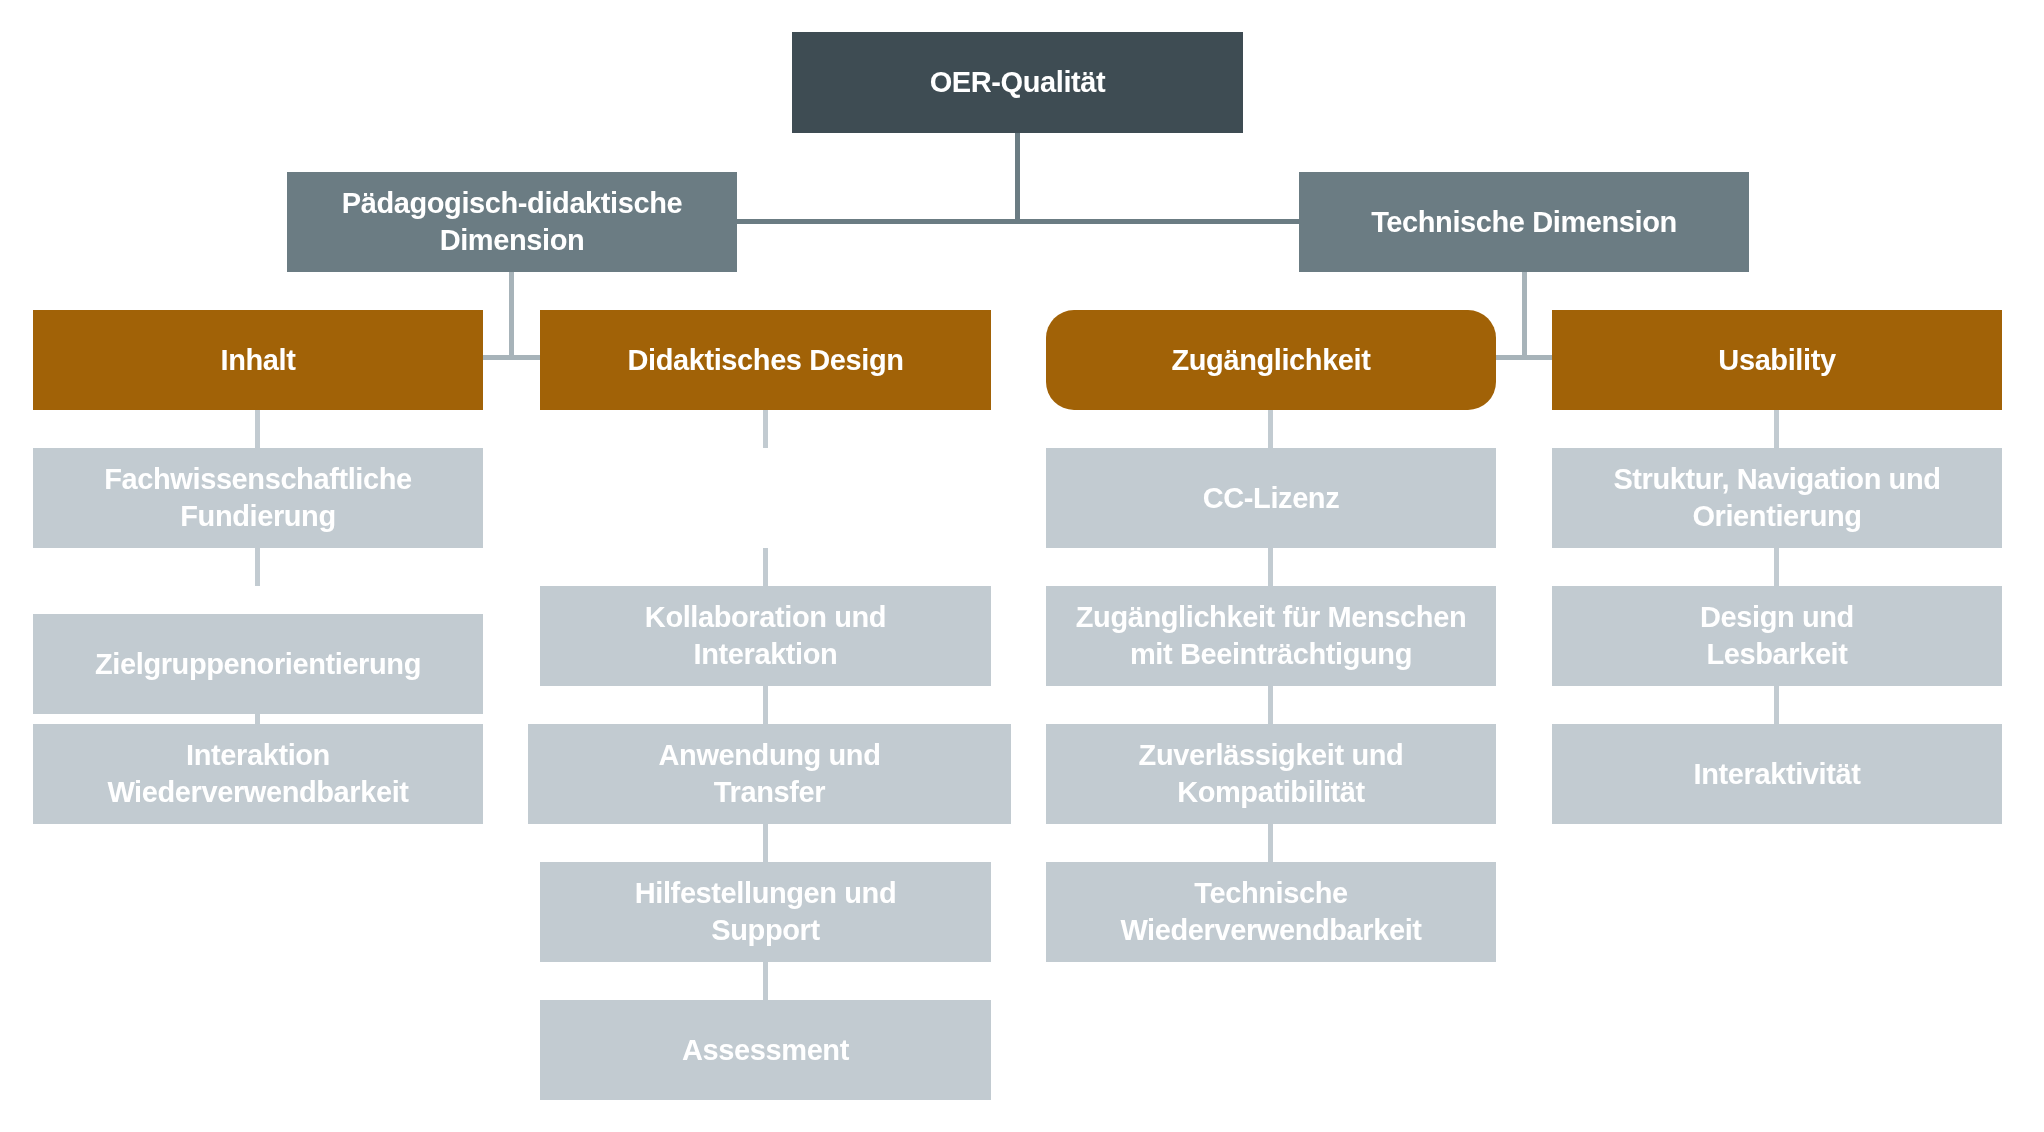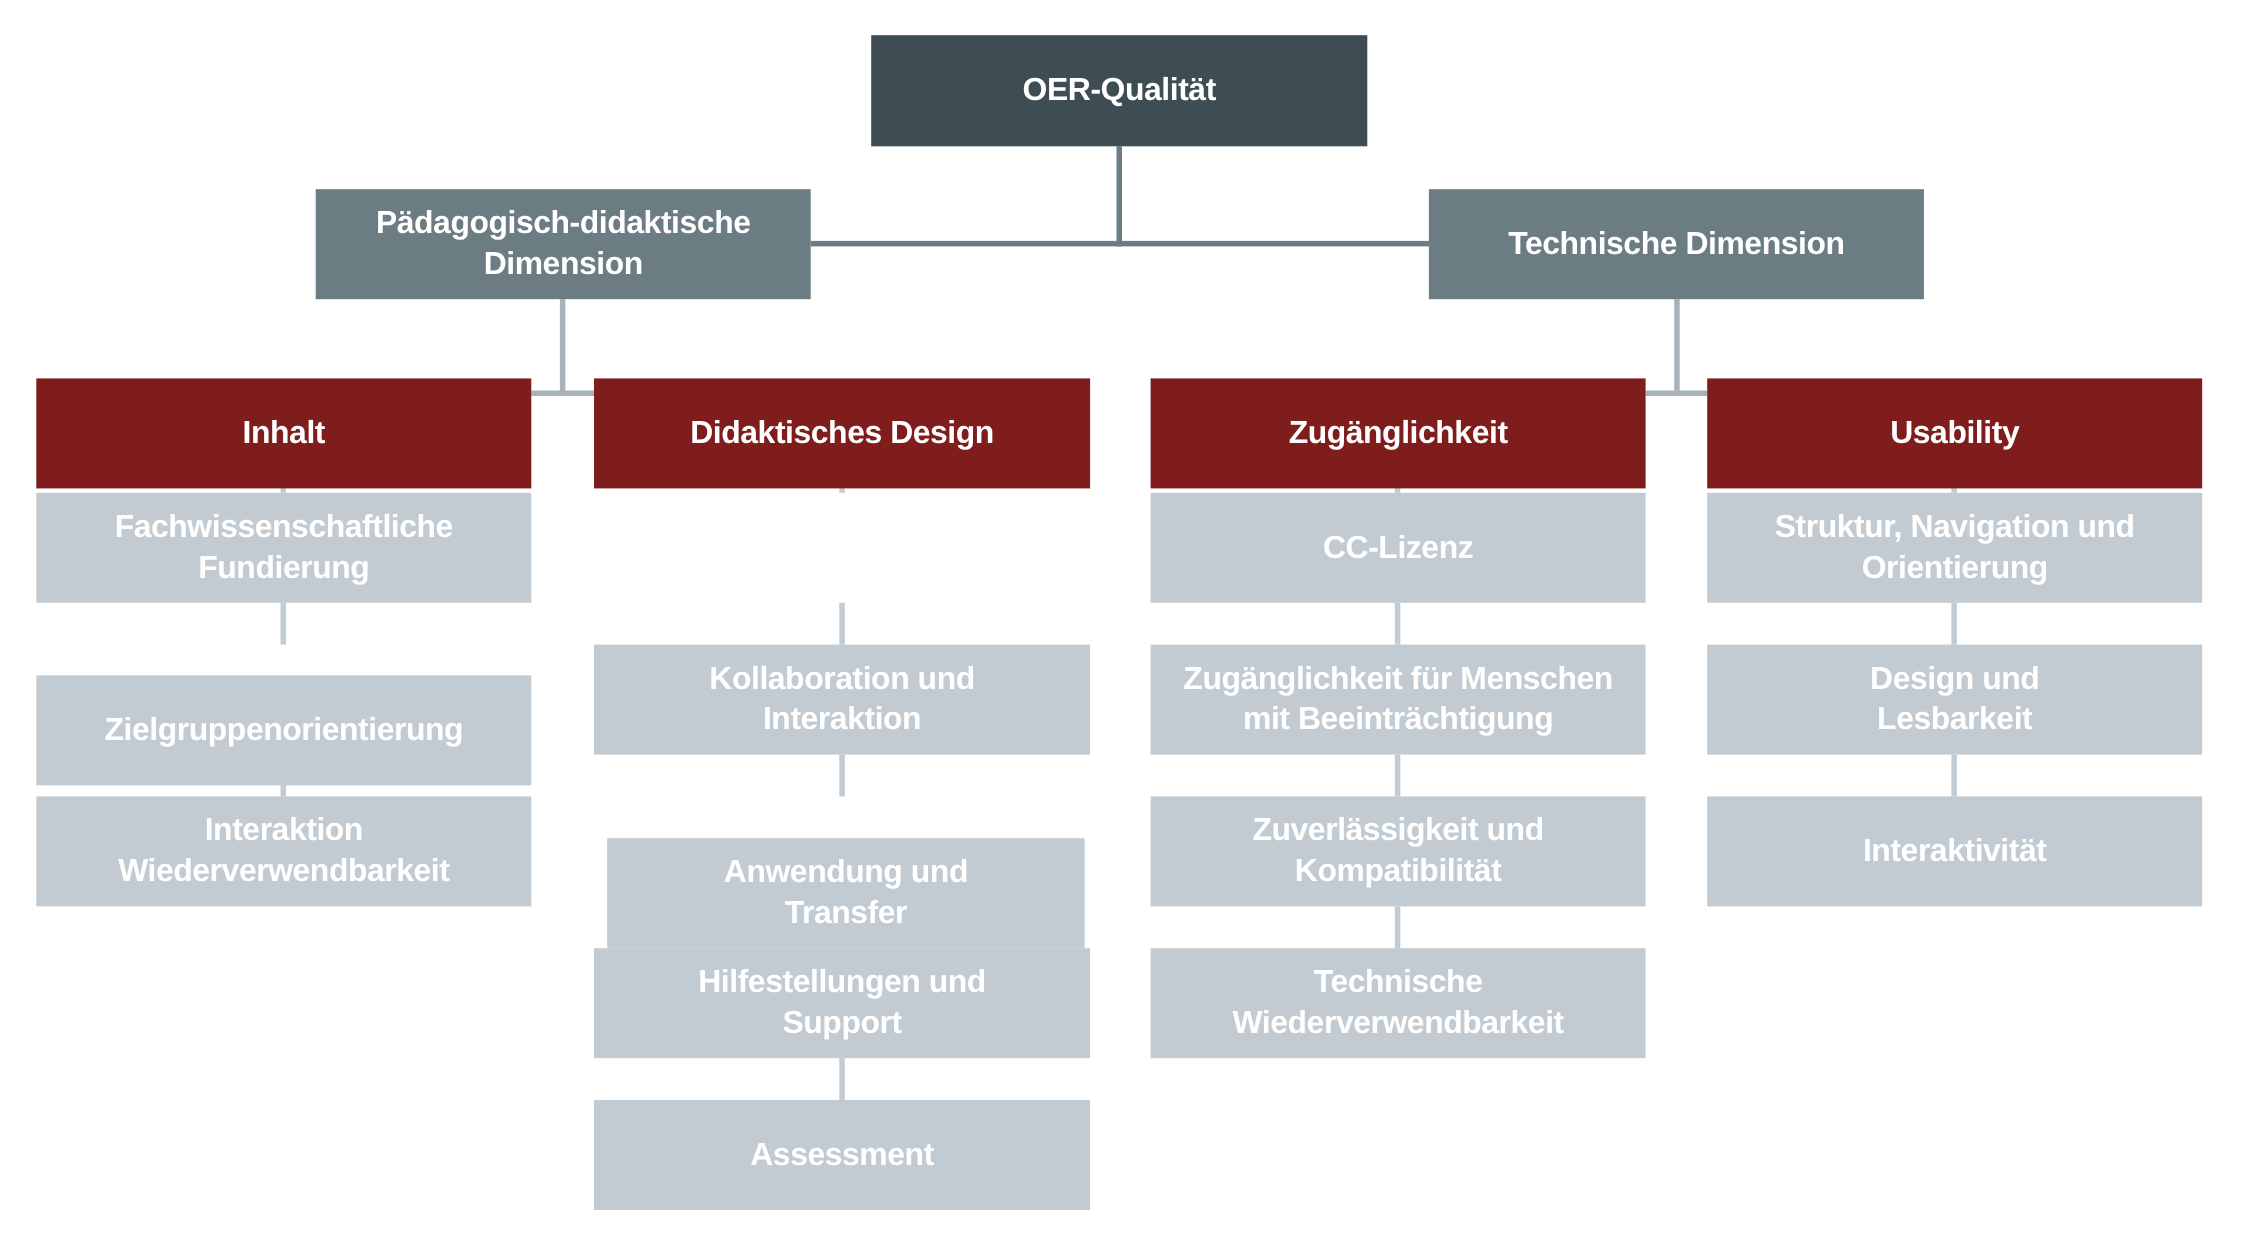--- a/index.html
+++ b/index.html
@@ -27,21 +27,21 @@
     white-space: pre-line;
     font-size: 29px;
     line-height: 37px;
     letter-spacing: -0.4px;
     padding: 0 10px;
     box-sizing: border-box;
     z-index: 2;
   }
   .node.root    { background: #3E4C53; }
   .node.dim     { background: #6B7C83; }
-  .node.header  { background: #7f1d1d; margin-top: 34px; }
+  .node.header  { background: #a16207; }
   .node.item    { background: #C2CBD1; }
   .conn {
     position: absolute;
     z-index: 1;
   }
   .conn.dark  { background: #6B7C83; }
   .conn.mid   { background: #A7B3B9; }
   .conn.light { background: #C2CBD1; }
 </style>
 </head>
@@ -77,32 +77,32 @@
   <div class="conn light" style="left:1774px; top:686px; width:5px; height:38px;"></div>
 
   <div class="node root" style="left:792px; top:32px; width:451px; height:101px;">OER-Qualität</div>
 
   <div class="node dim" style="left:287px; top:172px; width:450px; height:100px;">Pädagogisch-didaktische
 Dimension</div>
   <div class="node dim" style="left:1299px; top:172px; width:450px; height:100px;">Technische Dimension</div>
 
   <div class="node header" style="left:33px; top:310px; width:450px; height:100px;">Inhalt</div>
   <div class="node header" style="left:540px; top:310px; width:451px; height:100px;">Didaktisches Design</div>
-  <div class="node header" style="left:1046px; top:310px; width:450px; height:100px;">Zugänglichkeit</div>
+  <div class="node header" style="left:1046px; top:310px; width:450px; height:100px;border-radius:28px;">Zugänglichkeit</div>
   <div class="node header" style="left:1552px; top:310px; width:450px; height:100px;">Usability</div>
 
   <div class="node item" style="left:33px; top:448px; width:450px; height:100px;">Fachwissenschaftliche
 Fundierung</div>
   <div class="node item" style="left:33px; top:586px; width:450px; height:100px;margin-top:28px;">Zielgruppenorientierung</div>
   <div class="node item" style="left:33px; top:724px; width:450px; height:100px;">Interaktion
 Wiederverwendbarkeit</div>
 
   <div class="node item" style="left:540px; top:586px; width:451px; height:100px;">Kollaboration und
 Interaktion</div>
-  <div class="node item" style="left:552px; top:724px; width:434px; height:100px;margin-top:38px;">Anwendung und
+  <div class="node item" style="left:528px; top:724px; width:483px; height:100px;">Anwendung und
 Transfer</div>
   <div class="node item" style="left:540px; top:862px; width:451px; height:100px;">Hilfestellungen und
 Support</div>
   <div class="node item" style="left:540px; top:1000px; width:451px; height:100px;">Assessment</div>
 
   <div class="node item" style="left:1046px; top:448px; width:450px; height:100px;">CC-Lizenz</div>
   <div class="node item" style="left:1046px; top:586px; width:450px; height:100px;">Zugänglichkeit für Menschen
 mit Beeinträchtigung</div>
   <div class="node item" style="left:1046px; top:724px; width:450px; height:100px;">Zuverlässigkeit und
 Kompatibilität</div>

